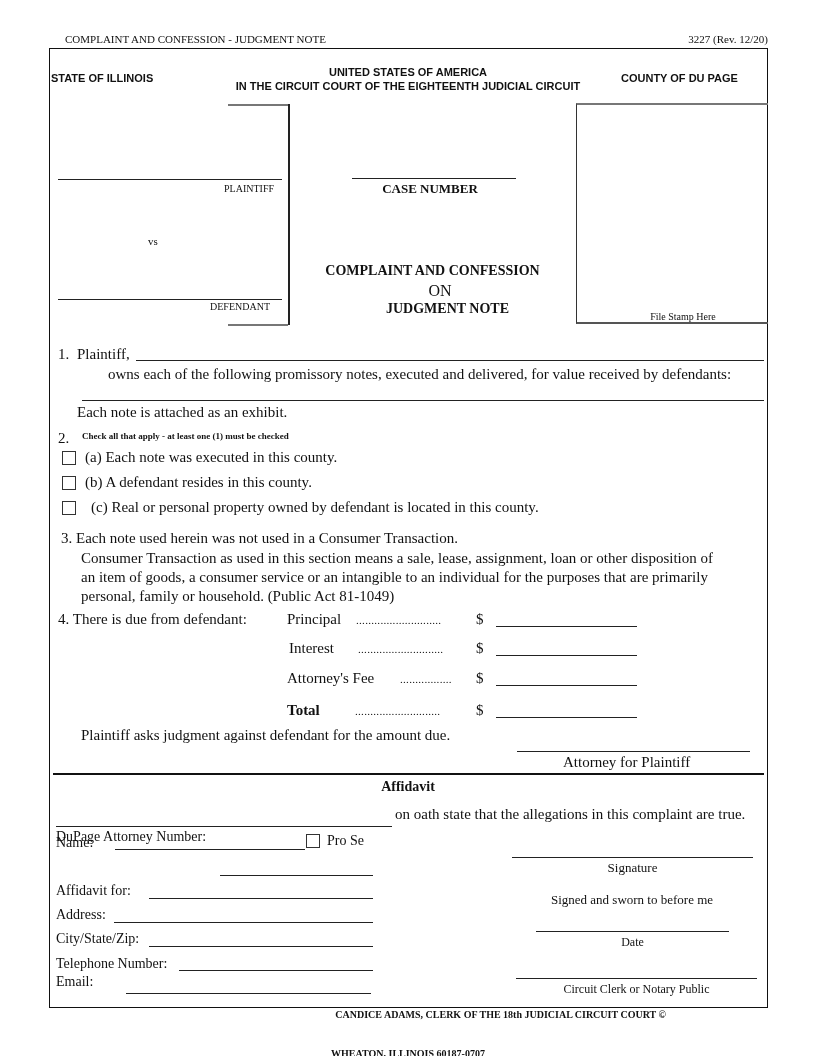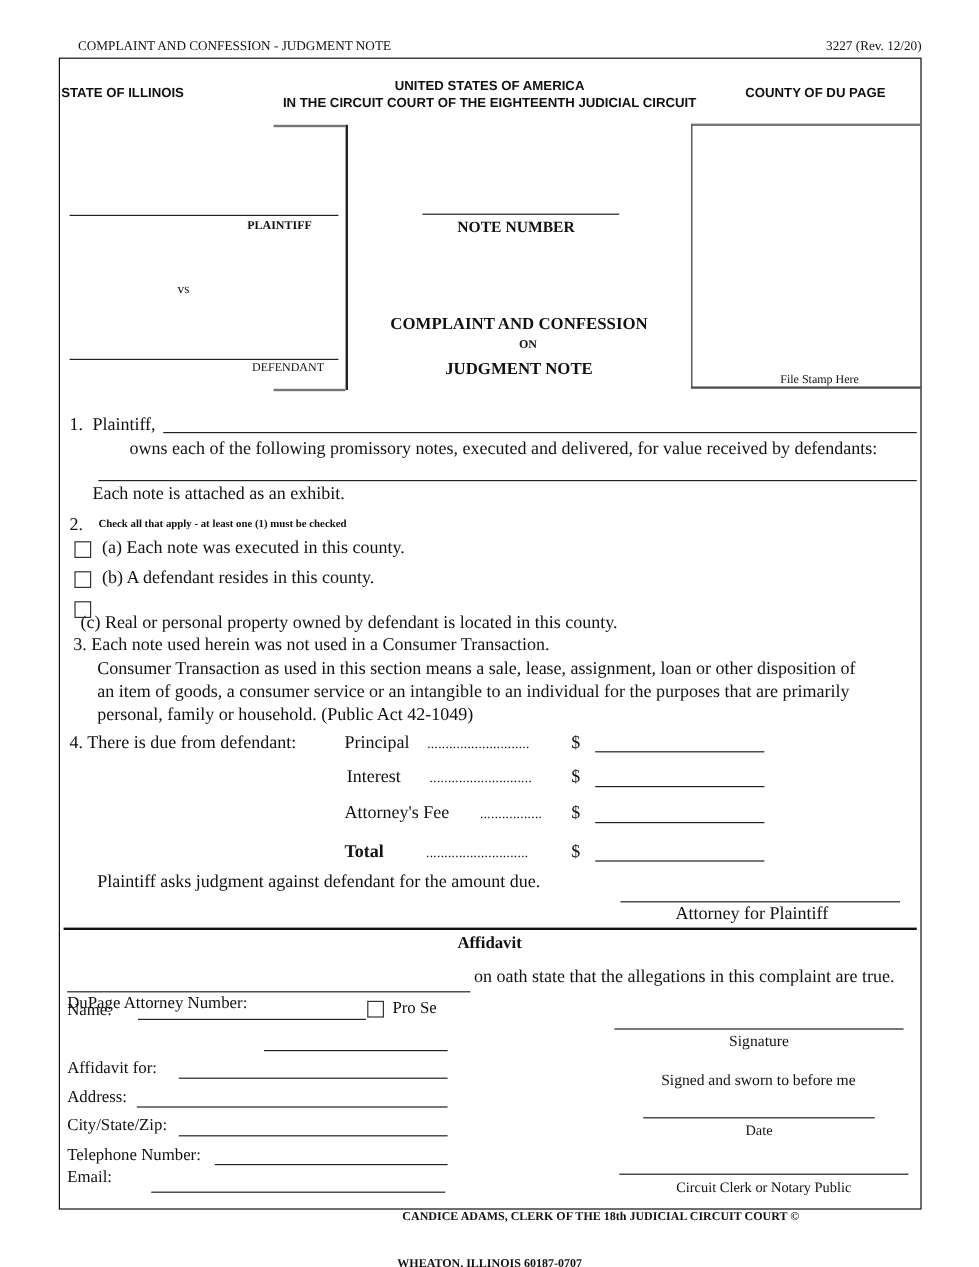--- a/index.html
+++ b/index.html
@@ -30,56 +30,56 @@
 <div class="abs sans-b" style="left:51px;top:72px;font-size:11px;">STATE OF ILLINOIS</div>
 <div class="abs sans-b center" style="left:193px;width:430px;top:66px;font-size:11px;">UNITED STATES OF AMERICA</div>
 <div class="abs sans-b center" style="left:193px;width:430px;top:80px;font-size:11px;">IN THE CIRCUIT COURT OF THE EIGHTEENTH JUDICIAL CIRCUIT</div>
 <div class="abs sans-b" style="left:621px;top:72px;font-size:11px;">COUNTY OF DU PAGE</div>
 
 <div class="hline" style="left:228px;width:60px;top:104px;border-top-color:#777;border-top-width:2px;"></div>
 <div class="vline" style="left:288px;top:104px;height:221px;border-left-width:2px;"></div>
 <div class="hline" style="left:228px;width:60px;top:324px;border-top-color:#777;border-top-width:2px;"></div>
 
 <input class="field" style="left: 58px; top: 161px; width: 220px;" value="">
-<div class="abs serif t10" style="left:206px;top:183px;font-weight:bold;">PLAINTIFF</div>
+<div class="abs serif t10" style="left:224px;top:183px;">PLAINTIFF</div>
 <div class="abs serif t11" style="left:148px;top:235px;">vs</div>
 <input class="field" style="left: 58px; top: 281px; width: 220px;" value="">
 <div class="abs serif t10" style="left:210px;top:301px;">DEFENDANT</div>
 
 <input class="field" style="left: 352px; top: 160px; width: 160px;" value="">
-<div class="abs serif center" style="left:330px;width:200px;top:181px;font-size:13px;font-weight:bold;">NOTE NUMBER</div>
+<div class="abs serif center" style="left:330px;width:200px;top:181px;font-size:13px;font-weight:bold;">CASE NUMBER</div>
 
 <div class="abs serif center" style="left:290px;width:285px;top:263px;font-size:14px;font-weight:bold;">COMPLAINT AND CONFESSION</div>
-<div class="abs serif center" style="left:290px;width:300px;top:282px;font-size:10px;font-weight:bold;">ON</div>
-<div class="abs serif center" style="left:290px;width:285px;top:301px;font-size:14px;font-weight:bold;">JUDGMENT NOTE</div>
+<div class="abs serif center" style="left:290px;width:300px;top:282px;font-size:16px;font-weight:normal;">ON</div>
+<div class="abs serif center" style="left:290px;width:285px;top:301px;font-size:14px;font-weight:bold;padding-left:15px;">JUDGMENT NOTE</div>
 
 <div class="abs" style="left:576px;top:103px;width:192px;height:221px;border-top:2px solid #777;border-left:1px solid #333;border-bottom:2px solid #555;box-sizing:border-box;"></div>
 <div class="abs serif center" style="left:576px;width:192px;top:311px;font-size:10px;padding-left:11px;">File Stamp Here</div>
 
 <div class="abs serif t15" style="left:58px;top:346px;">1.</div>
 <div class="abs serif t15" style="left:77px;top:346px;">Plaintiff,</div>
 <input class="field" style="left: 136px; top: 342px; width: 624px;" value="">
 <div class="abs serif t15" style="left:77px;top:366px;margin-left:31px;">owns each of the following promissory notes, executed and delivered, for value received by defendants:</div>
 <input class="field" style="left: 82px; top: 382px; width: 678px;" value="">
 <div class="abs serif t15" style="left:77px;top:404px;">Each note is attached as an exhibit.</div>
 
 <div class="abs serif t15" style="left:58px;top:430px;">2.</div>
 <div class="abs serif" style="left:82px;top:431px;font-size:9px;font-weight:bold;">Check all that apply - at least one (1) must be checked</div>
 
 <div class="cb" style="left:62px;top:451px;"></div>
 <div class="abs serif t15" style="left:85px;top:449px;">(a)  Each note was executed in this county.</div>
 <div class="cb" style="left:62px;top:476px;"></div>
 <div class="abs serif t15" style="left:85px;top:474px;">(b)  A defendant resides in this county.</div>
 <div class="cb" style="left:62px;top:501px;"></div>
-<div class="abs serif t15" style="left:67px;top:499px;margin-top:12px;">(c)  Real or personal property owned by defendant is located in this county.</div>
+<div class="abs serif t15" style="left:91px;top:499px;">(c)  Real or personal property owned by defendant is located in this county.</div>
 
 <div class="abs serif t15" style="left:61px;top:530px;">3.  Each note used herein was not used in a Consumer Transaction.</div>
 <div class="abs serif t15" style="left:81px;top:550px;">Consumer Transaction as used in this section means a sale, lease, assignment, loan or other disposition of</div>
 <div class="abs serif t15" style="left:81px;top:569px;">an item of goods, a consumer service or an intangible to an individual for the purposes that are primarily</div>
-<div class="abs serif t15" style="left:81px;top:588px;">personal, family or household. (Public Act 42-1049)</div>
+<div class="abs serif t15" style="left:81px;top:588px;">personal, family or household. (Public Act 81-1049)</div>
 
 <div class="abs serif t15" style="left:58px;top:611px;">4.  There is due from defendant:</div>
 
 <div class="abs serif t15" style="left:287px;top:611px;">Principal</div>
 <div class="abs serif t11" style="left:356px;top:614px;letter-spacing:0.3px;">............................</div>
 <div class="abs serif t15" style="left:476px;top:611px;">$</div>
 <input class="field" style="left: 496px; top: 608px; width: 137px;" value="">
 
 <div class="abs serif t15" style="left:289px;top:640px;">Interest</div>
 <div class="abs serif t11" style="left:358px;top:643px;letter-spacing:0.3px;">............................</div>

